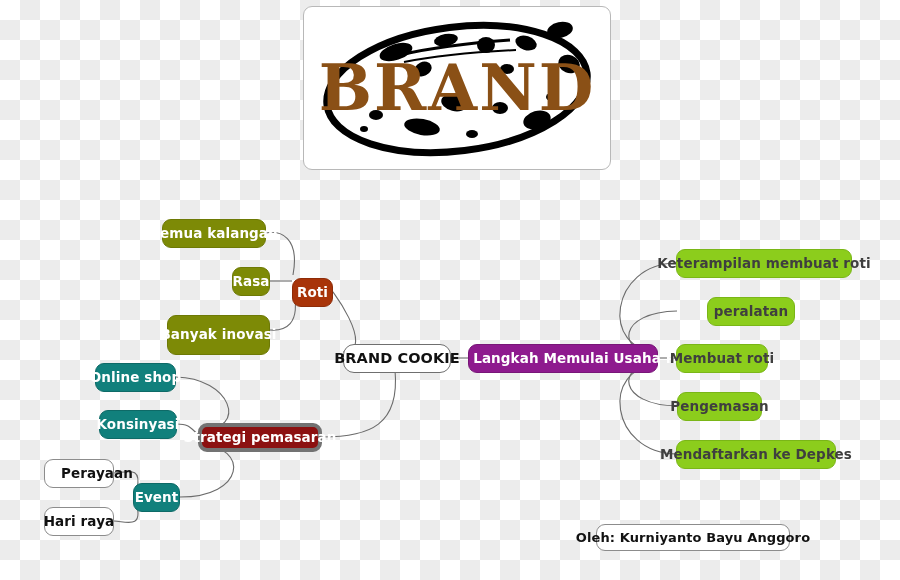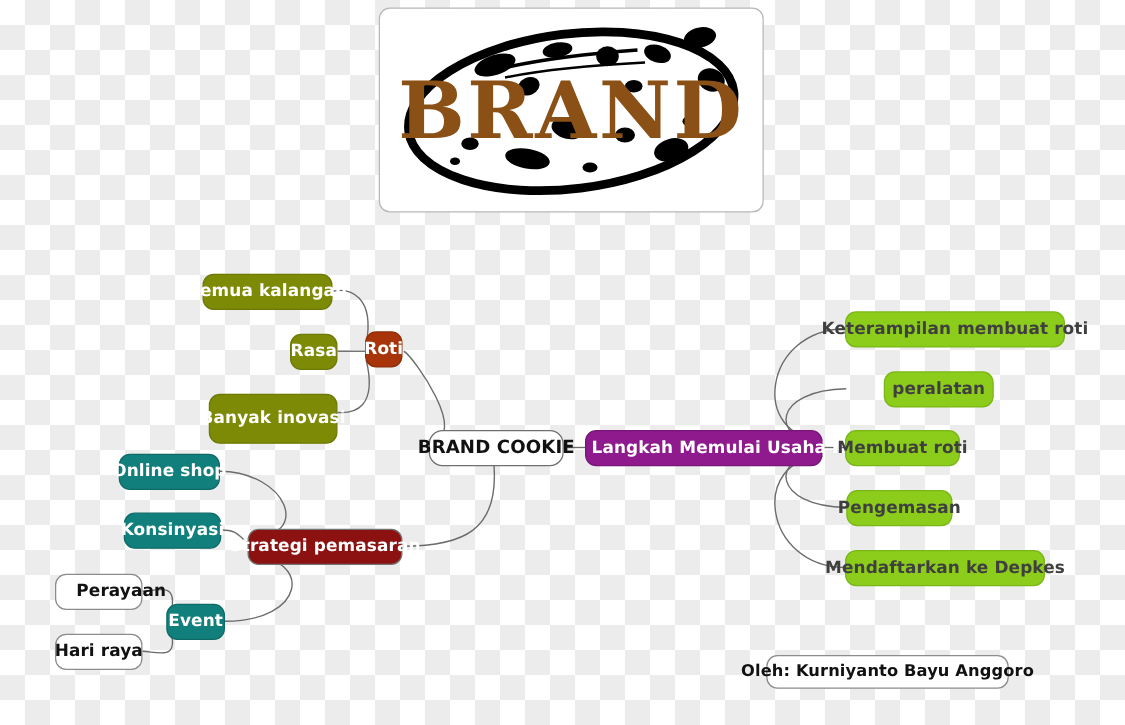--- a/index.html
+++ b/index.html
@@ -52,28 +52,28 @@
     box-sizing: border-box;
     border-radius: 9px;
     white-space: nowrap;
     font-weight: bold;
     letter-spacing: .1px;
     line-height: 1;
   }
   .node.olive   { background:#7d8a06; color:#ffffff; border:1px solid #6d7905; font-size:13.5px; }
   .node.brick   { background:#a83409; color:#ffffff; border:1px solid #8e2c08; font-size:13.5px; }
   .node.teal    { background:#11807c; color:#ffffff; border:1px solid #0e6a67; font-size:13.5px; }
-  .node.darkred { background:#8c1111; color:#ffffff; border:1px solid #737373; font-size:13.5px; }
+  .node.darkred { background:#8c1111; color:#ffffff; border:4px solid #737373; font-size:13.5px; }
   .node.purple  { background:#8e1a8e; color:#ffffff; border:1px solid #781678; font-size:13.5px;padding-left:44px; }
   .node.lime    { background:#8ccd1c; color:#3f3f3f; border:1px solid #7ab617; font-size:13.5px; }
   .node.plain   { background:#ffffff; color:#111111; border:1.4px solid #8c8c8c; font-size:13.5px; }
   .node.center  { background:#ffffff; color:#111111; border:1.6px solid #6f6f6f; font-size:14.5px;
                   border-radius:11px; }
   .node.credit  { background:#ffffff; color:#111111; border:1.4px solid #8c8c8c; font-size:13px;
-                  border-radius:9px;margin-left:17px; }
+                  border-radius:9px; }
 </style>
 </head>
 <body>
 
 <div id="canvas">
 
   <svg id="edges" viewBox="0 0 900 580" xmlns="http://www.w3.org/2000/svg">
     <g fill="none" stroke="#6b6b6b" stroke-width="1.1">
 
       <path d="M293,275 C300,237 280,230 266,233"></path>
@@ -132,21 +132,21 @@
   </div>
 
   <div class="node olive" style="left:162px; top:219px; width:104px; height:29px;">
     <span>Semua kalangan</span>
   </div>
 
   <div class="node olive" style="left:232px; top:267px; width:38px; height:29px;">
     <span>Rasa</span>
   </div>
 
-  <div class="node brick" style="left:292px; top:265px; width:30px; height:29px;">
+  <div class="node brick" style="left:292px; top:278px; width:41px; height:29px;">
     <span>Roti</span>
   </div>
 
   <div class="node olive" style="left:167px; top:315px; width:103px; height:40px;">
     <span>Banyak inovasi</span>
   </div>
 
   <div class="node center" style="left:343px; top:344px; width:108px; height:29px;">
     <span>BRAND COOKIE</span>
   </div>

